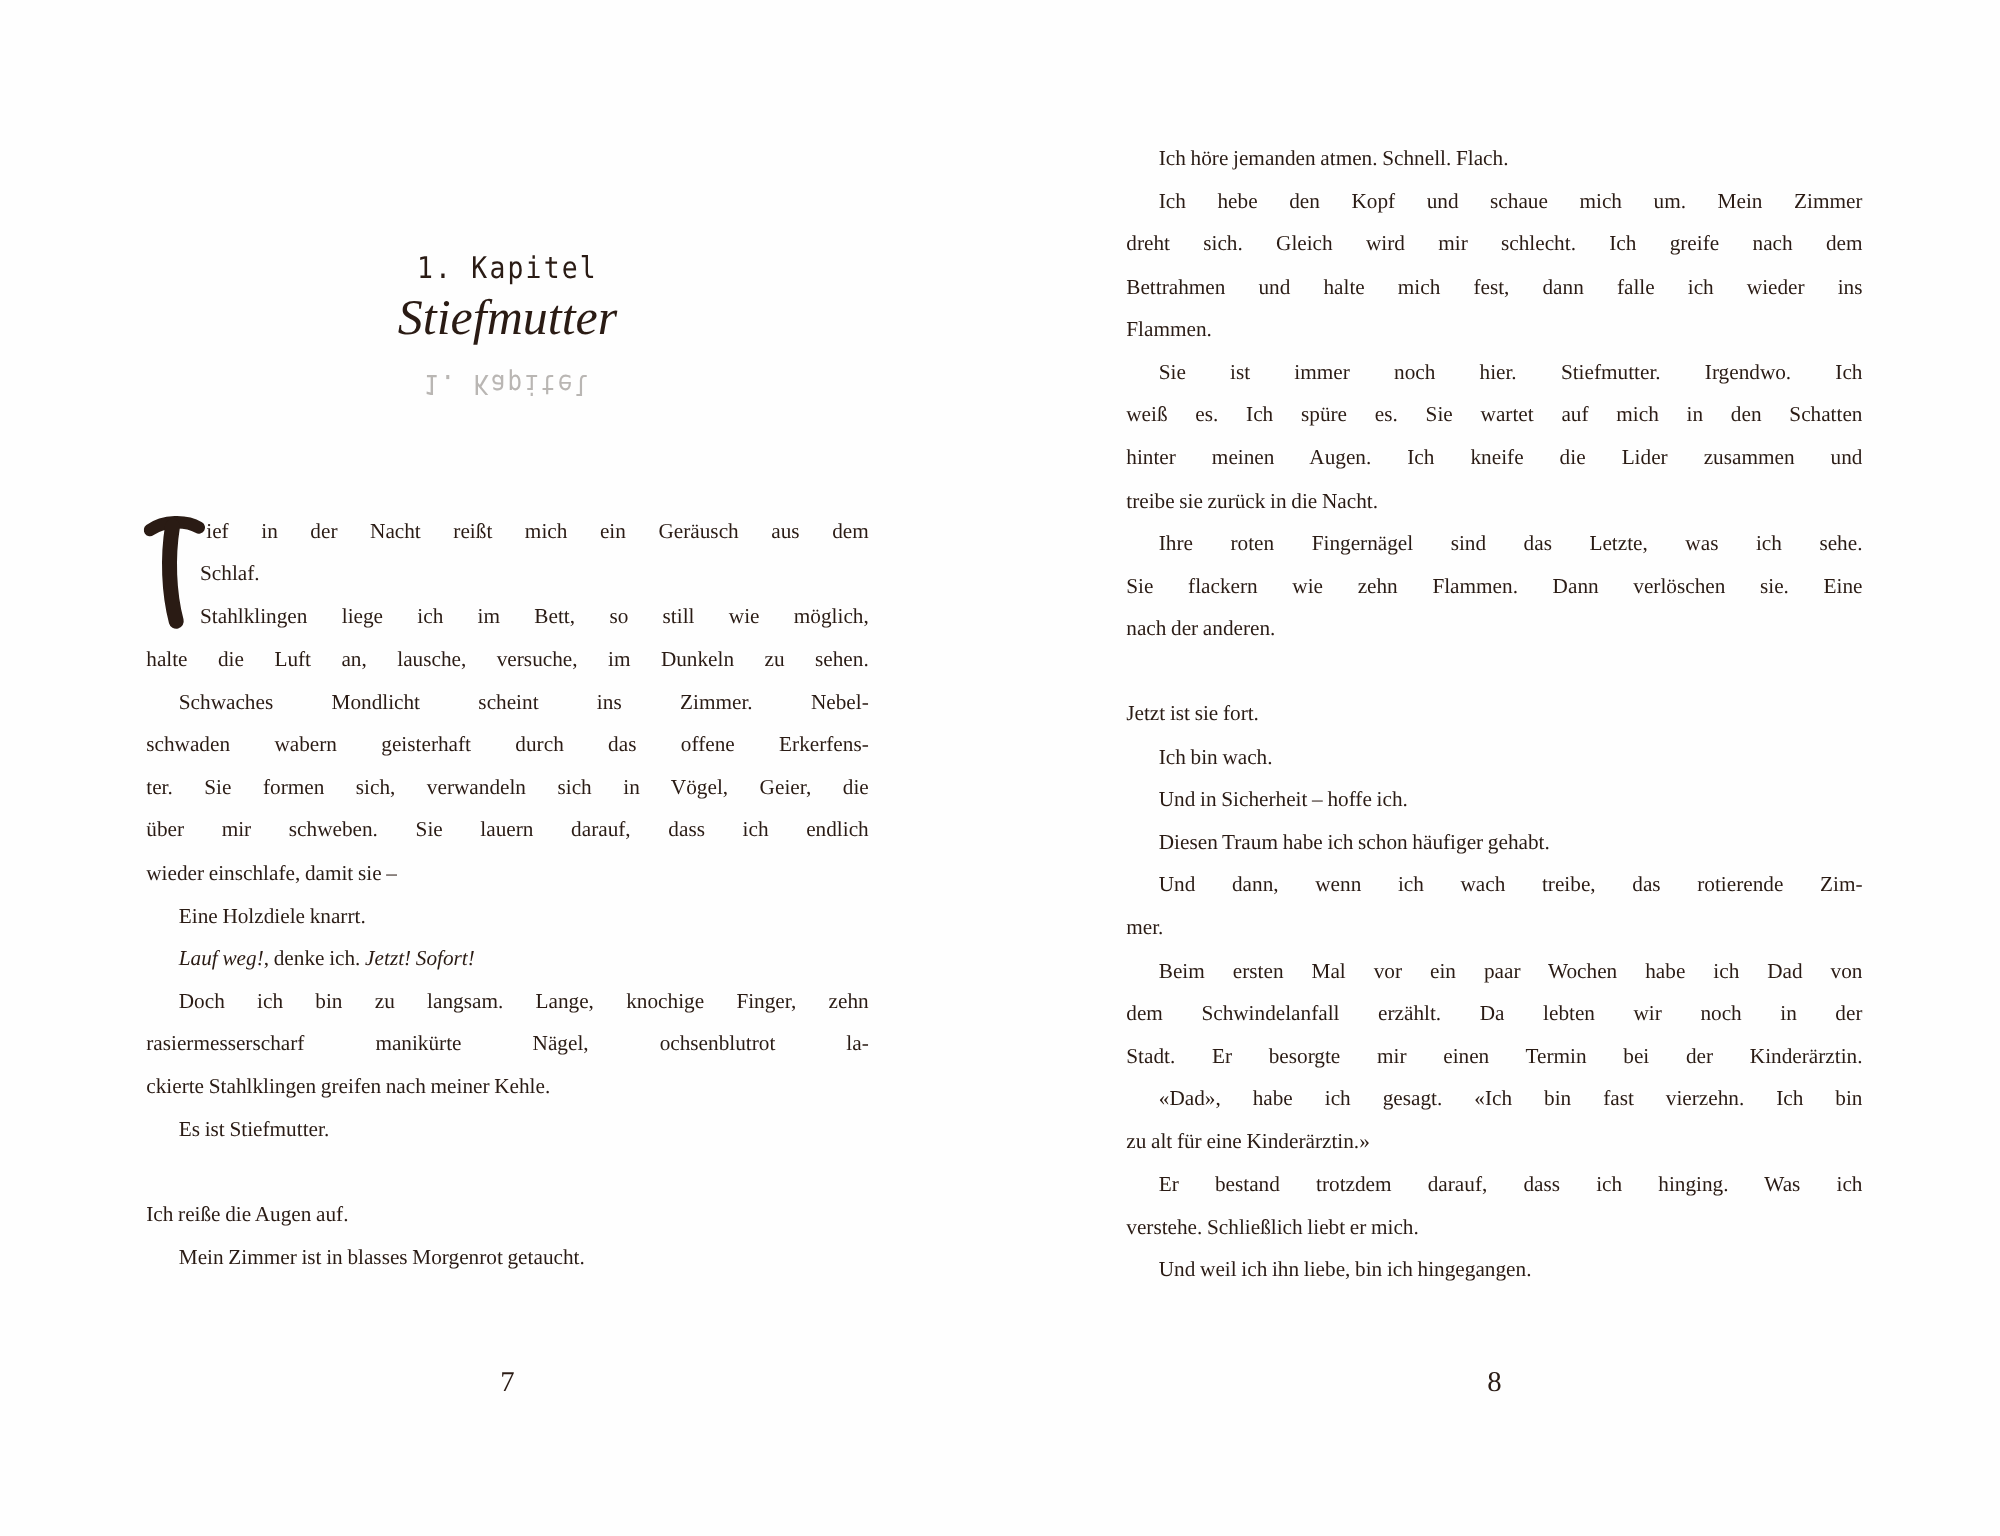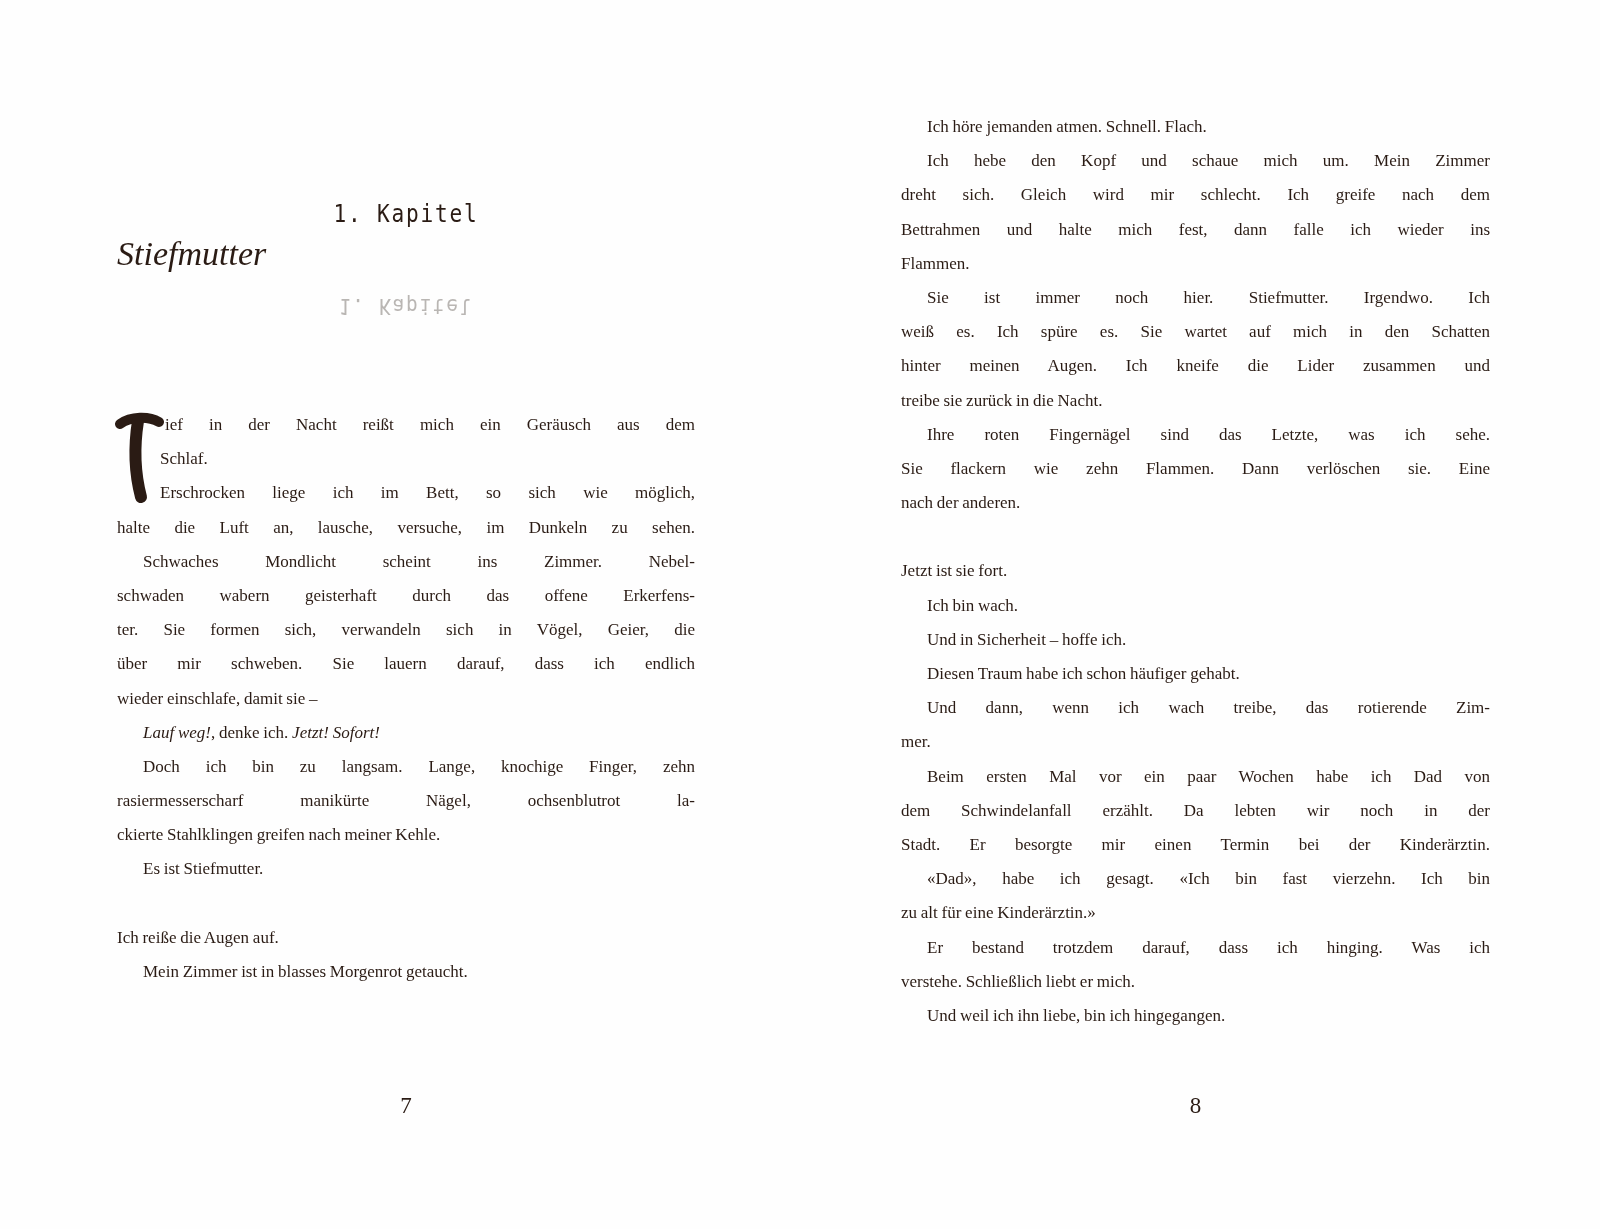--- a/index.html
+++ b/index.html
@@ -21,23 +21,24 @@
     position:absolute;top:200px;left:0;width:100%;
     text-align:center;
     font-family:"DejaVu Sans Mono", monospace;
     font-size:24px;line-height:28px;
     letter-spacing:2px;
     color:#2a1b14;
     transform:scaleX(0.88);
   }
   .chapter-title{
     position:absolute;top:231px;left:0;width:100%;
+    text-align:center;
     font-family:"Liberation Serif", serif;
     font-style:italic;
-    font-size:34px;line-height:46px;
+    font-size:40px;line-height:46px;
     color:#2a1b14;
   }
   .showthrough{
     position:absolute;top:293px;left:0;width:100%;
     text-align:center;
     font-family:"DejaVu Sans Mono", monospace;
     font-size:22px;line-height:26px;
     letter-spacing:2px;
     color:#aeaaa7;
     transform:scaleY(-1) scaleX(0.88);
@@ -96,27 +97,28 @@
     <div class="body-text">
       <span class="dropcap">
         <svg width="50" height="100" viewBox="0 0 50 100" aria-hidden="true">
           <path d="M5 14 C 16 6, 34 6, 44 12" fill="none" stroke="#2a1b14" stroke-width="10" stroke-linecap="round"></path>
           <path d="M23 11 C 19 36, 20 64, 26 87" fill="none" stroke="#2a1b14" stroke-width="12" stroke-linecap="round"></path>
         </svg>
         <span class="sr">T</span>
       </span>
     <div class="line j pad-drop">ief in der Nacht reißt mich ein Geräusch aus dem</div>
         <div class="line pad-drop2">Schlaf.</div>
-        <div class="line j pad-drop2">Erschrocken liege ich im Bett, so sich wie möglich,</div>
+        <div class="line j pad-drop2">Stahlklingen liege ich im Bett, so still wie möglich,</div>
         <div class="line j">halte die Luft an, lausche, versuche, im Dunkeln zu sehen.</div>
         <div class="line j pad-indent">Schwaches Mondlicht scheint ins Zimmer. Nebel-</div>
         <div class="line j">schwaden wabern geisterhaft durch das offene Erkerfens-</div>
         <div class="line j">ter. Sie formen sich, verwandeln sich in Vögel, Geier, die</div>
         <div class="line j">über mir schweben. Sie lauern darauf, dass ich endlich</div>
         <div class="line">wieder einschlafe, damit sie –</div>
+        <div class="line pad-indent">Eine Holzdiele knarrt.</div>
         <div class="line pad-indent"><span class="it">Lauf weg!</span><span>, denke ich. </span><span class="it">Jetzt! Sofort!</span></div>
         <div class="line j pad-indent">Doch ich bin zu langsam. Lange, knochige Finger, zehn</div>
         <div class="line j">rasiermesserscharf manikürte Nägel, ochsenblutrot la-</div>
         <div class="line">ckierte Stahlklingen greifen nach meiner Kehle.</div>
         <div class="line pad-indent">Es ist Stiefmutter.</div>
         <div class="line blank"></div>
         <div class="line">Ich reiße die Augen auf.</div>
         <div class="line pad-indent">Mein Zimmer ist in blasses Morgenrot getaucht.</div>
       </div>
 

